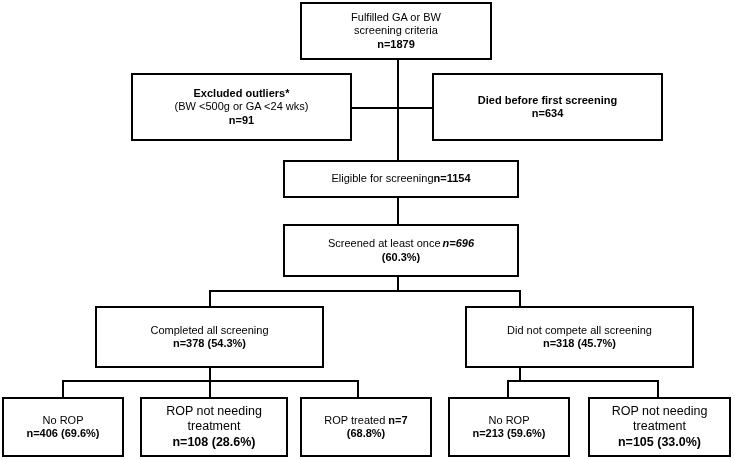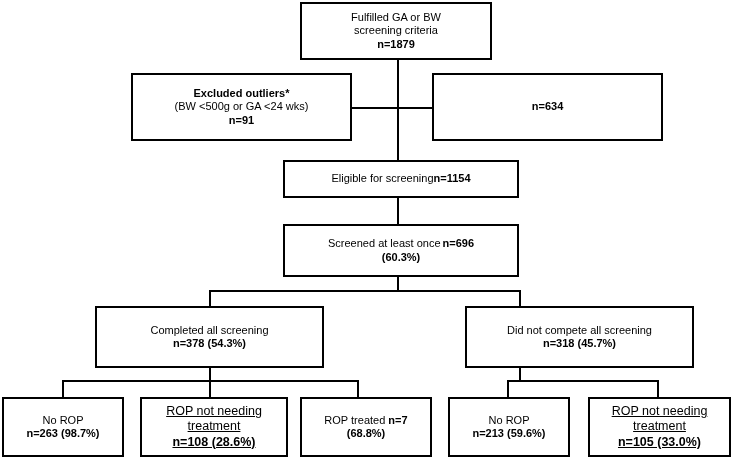--- a/index.html
+++ b/index.html
@@ -41,21 +41,21 @@
     z-index: 1;
   }
   .ln {
     display: block;
     line-height: 1.22;
     white-space: nowrap;
   }
   .b { font-weight: bold; }
   
   .s13 { font-size: 11px; }
-  .s12 { font-size: 12.5px; text-decoration: underline; }
+  .s12 { font-size: 12.5px; }
 </style>
 </head>
 <body>
 
 <div id="flowchart">
 
   <div class="line-v" style="left:397px; top:60px; height:100px;"></div>
 
   <div class="line-h" style="left:352px; top:107px; width:46px;"></div>
   <div class="line-h" style="left:397px; top:107px; width:36px;"></div>
@@ -84,48 +84,49 @@
     <span class="ln s13 b">n=1879</span>
   </div>
 
   <div class="box" style="left:131px; top:73px; width:221px; height:68px;">
     <span class="ln s13 b">Excluded outliers*</span>
     <span class="ln s13">(BW &lt;500g or GA &lt;24 wks)</span>
     <span class="ln s13 b">n=91</span>
   </div>
 
   <div class="box" style="left:432px; top:73px; width:231px; height:68px;">
+    <span class="ln s13 b">Died before first screening</span>
     <span class="ln s13 b">n=634</span>
   </div>
 
   <div class="box" style="left:283px; top:160px; width:236px; height:38px; flex-direction:row;">
     <span class="ln s13">Eligible for screening</span>
     <span class="ln s13 b" style="text-align:center;">n=1154</span>
   </div>
 
   <div class="box" style="left:283px; top:224px; width:236px; height:53px;">
     <span class="ln s13">
-      <span>Screened at least once</span><span class="b" style="margin-left:2px;">n=696</span>
+      <span>Screened at least once</span><span class="b" style="margin-left:2px;font-style:italic;">n=696</span>
     </span>
     <span class="ln s13 b">(60.3%)</span>
   </div>
 
   <div class="box" style="left:95px; top:306px; width:229px; height:62px;">
     <span class="ln s13">Completed all screening</span>
     <span class="ln s13 b">n=378 (54.3%)</span>
   </div>
 
   <div class="box" style="left:465px; top:306px; width:229px; height:62px;text-align:center;">
     <span class="ln s13">Did not compete all screening</span>
     <span class="ln s13 b">n=318 (45.7%)</span>
   </div>
 
   <div class="box" style="left:2px; top:397px; width:122px; height:60px;">
     <span class="ln s13">No ROP</span>
-    <span class="ln s13 b">n=263 (98.7%)</span>
+    <span class="ln s13 b">n=406 (69.6%)</span>
   </div>
 
   <div class="box" style="left:140px; top:397px; width:148px; height:60px;">
     <span class="ln s12">ROP not needing</span>
     <span class="ln s12">treatment</span>
     <span class="ln s12 b">n=108 (28.6%)</span>
   </div>
 
   <div class="box" style="left:300px; top:397px; width:132px; height:60px;">
     <span class="ln s13">

